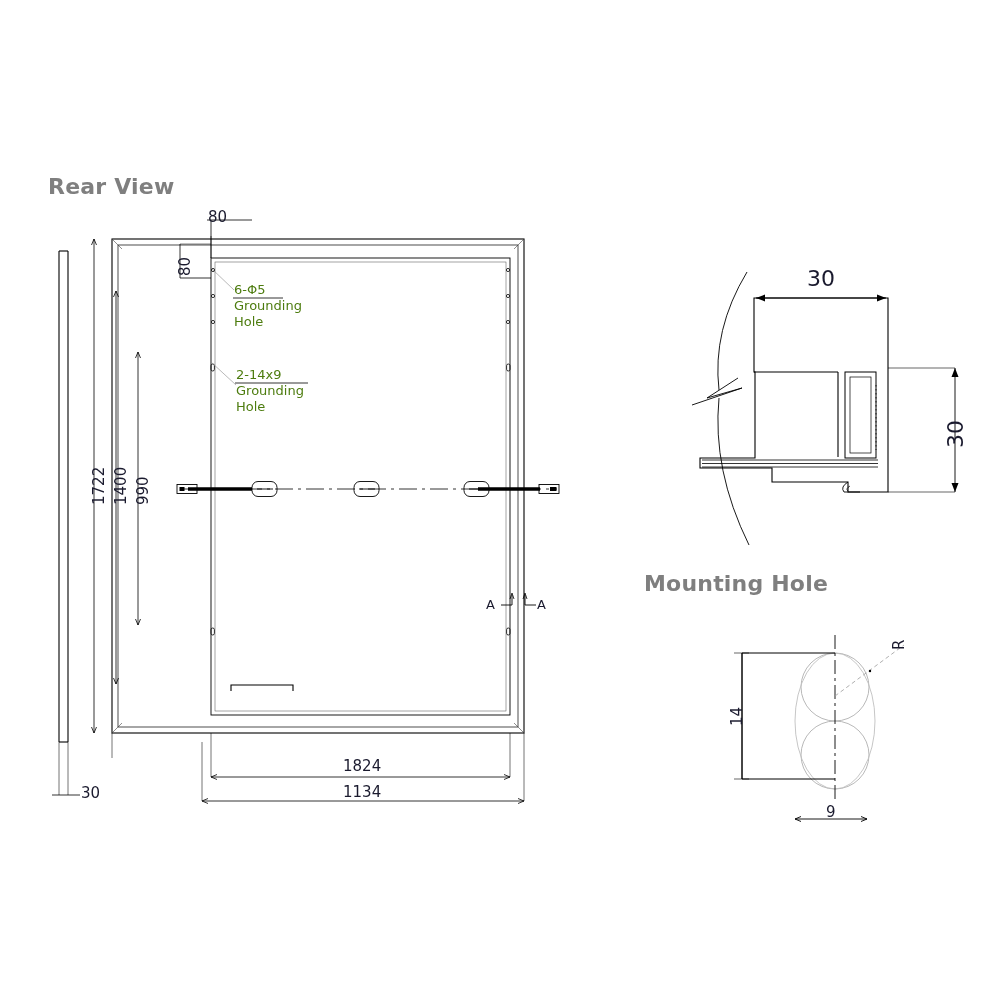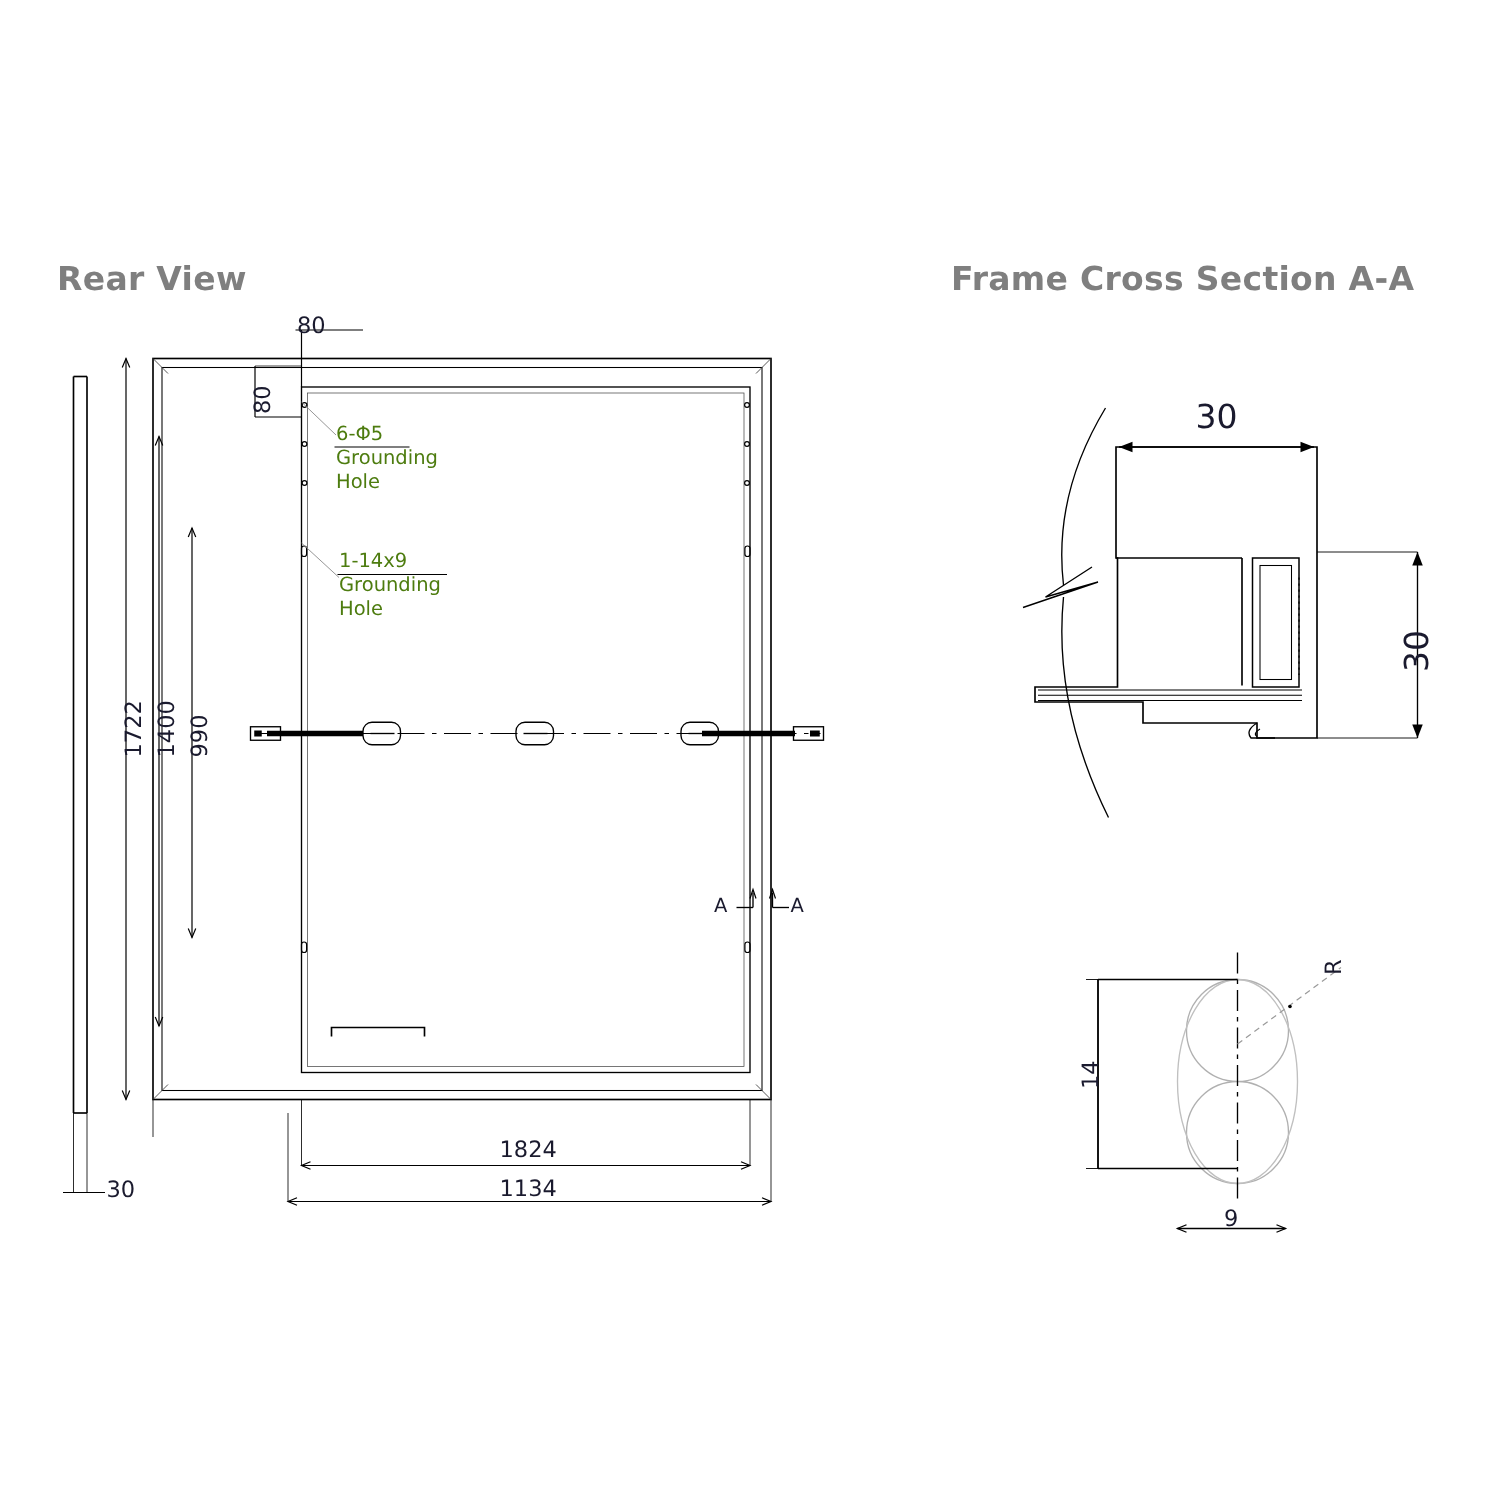--- a/index.html
+++ b/index.html
@@ -9,21 +9,21 @@
   }
   body {
     width: 1000px;
     height: 1000px;
     position: relative;
     font-family: "DejaVu Sans", sans-serif;
     overflow: hidden;
   }
   #drawing-root {
     position: absolute;
-    left: 2px;
+    left: 12px;
     top: 0;
     width: 835px;
     height: 1000px;
   }
   svg.sheet {
     position: absolute;
     left: 0;
     top: 0;
     width: 1000px;
     height: 1000px;
@@ -302,22 +302,22 @@
           <path d="M 789 816.5 L 783 819 L 789 821.5"></path>
           <path d="M 849 816.5 L 855 819 L 849 821.5"></path>
         </g>
       </g>
 
     </g>
   </svg>
 
   <div class="view-title" id="title-rear-view">Rear View</div>
 
-  <div class="view-title" id="title-frame-section">Frame Cross Section A-A</div>
-
+
+  <div class="view-title" id="title-mounting-hole">Mounting Hole</div>
 
   <div class="dim-label" style="left:196px; top:210px;">80</div>
 
   <div class="dim-label vert" style="left:166px; top:276px;">80</div>
 
   <div class="dim-label vert" style="left:80px; top:505px;">1722</div>
 
   <div class="dim-label vert" style="left:102px; top:505px;">1400</div>
 
   <div class="dim-label vert" style="left:124px; top:505px;">990</div>
@@ -328,21 +328,21 @@
 
   <div class="dim-label" style="left:69px; top:786px;">30</div>
 
   <div class="note-label" style="left:222px; top:282px;">
     <div>6-Φ5</div>
     <div>Grounding</div>
     <div>Hole</div>
   </div>
 
   <div class="note-label" style="left:224px; top:367px;">
-    <div>1-14x9</div>
+    <div>2-14x9</div>
     <div>Grounding</div>
     <div>Hole</div>
   </div>
 
   <div class="sec-mark" style="left:474px; top:598px;">A</div>
   <div class="sec-mark" style="left:525px; top:598px;">A</div>
 
   <div class="dim-label big" style="left:795px; top:268px;">30</div>
 
   <div class="dim-label big vert" style="left:933px; top:448px;">30</div>

